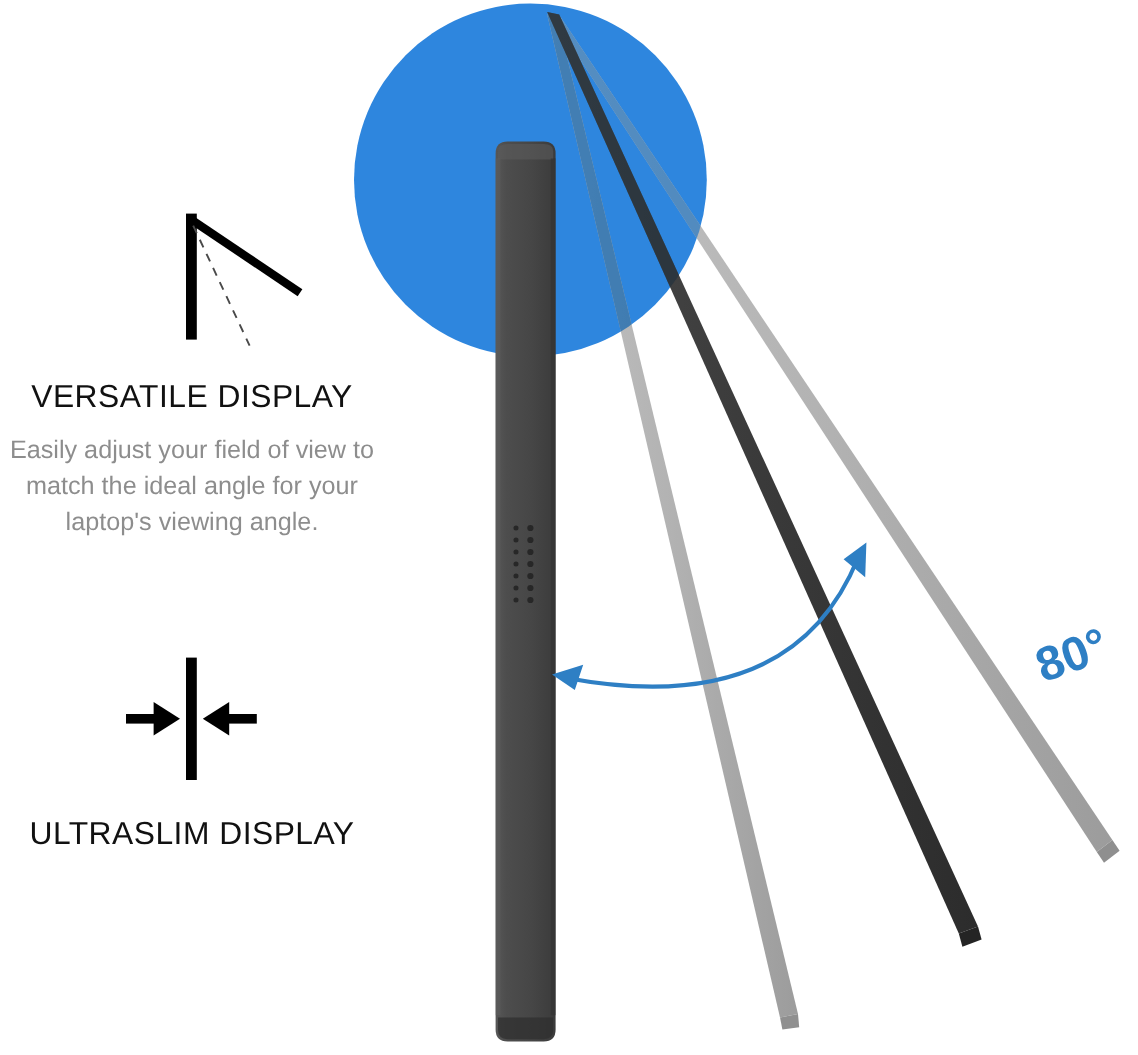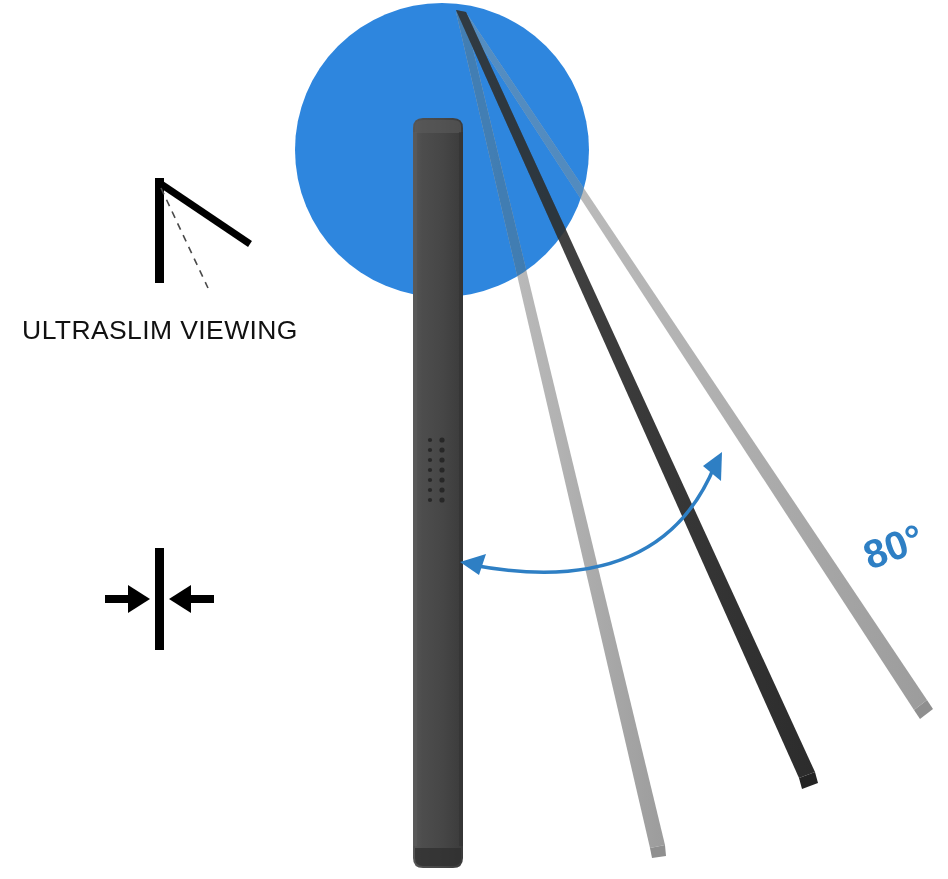--- a/index.html
+++ b/index.html
@@ -98,34 +98,36 @@
 
     <div class="feature feature-1">
       <svg class="feature-icon" viewBox="0 0 320 130">
 
         <rect x="155" y="10" width="9" height="105" fill="#000000"></rect>
 
         <line x1="158" y1="14" x2="250" y2="76" stroke="#000000" stroke-width="7" stroke-linecap="butt"></line>
 
         <line x1="161" y1="20" x2="208" y2="120" stroke="#4a4a4a" stroke-width="1.6" stroke-dasharray="7 6"></line>
       </svg>
-      <div class="feature-title">ULTRASLIM VIEWING</div>
+      <div class="feature-title">VERSATILE DISPLAY</div>
+      <div class="feature-body">Easily adjust your field of view to match the ideal angle for your laptop's viewing angle.</div>
     </div>
 
     <div class="feature feature-2">
       <svg class="feature-icon" viewBox="0 0 320 118">
 
         <rect x="155" y="8" width="9" height="102" fill="#000000"></rect>
 
         <rect x="105" y="55" width="30" height="8" fill="#000000"></rect>
         <polygon points="128,45 150,59 128,73" fill="#000000"></polygon>
 
         <rect x="184" y="55" width="30" height="8" fill="#000000"></rect>
         <polygon points="191,45 169,59 191,73" fill="#000000"></polygon>
       </svg>
+      <div class="feature-title">ULTRASLIM DISPLAY</div>
     </div>
   </div>
 
   <div class="artwork">
     <svg width="688" height="879" viewBox="0 0 688 879">
       <defs>
         <linearGradient id="monitorGrad" x1="0" y1="0" x2="1" y2="0">
           <stop offset="0%" stop-color="#575757"></stop>
           <stop offset="18%" stop-color="#4d4d4d"></stop>
           <stop offset="60%" stop-color="#464646"></stop>

